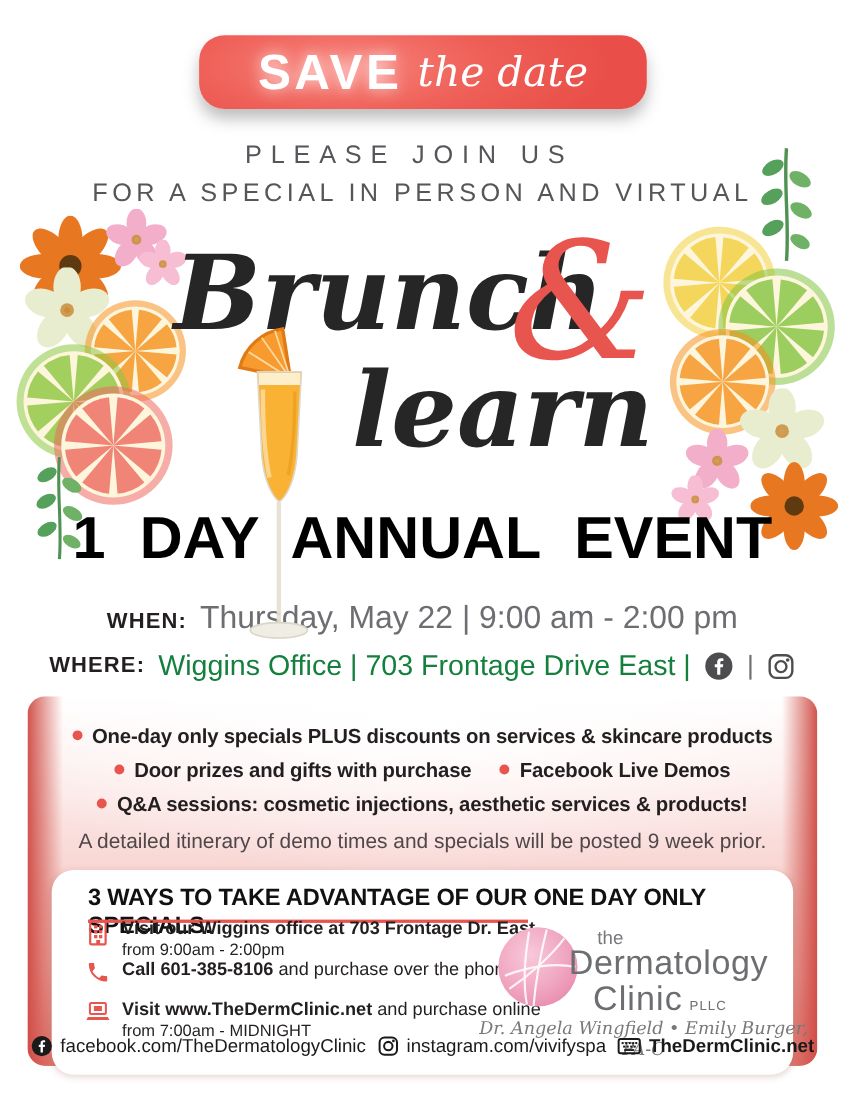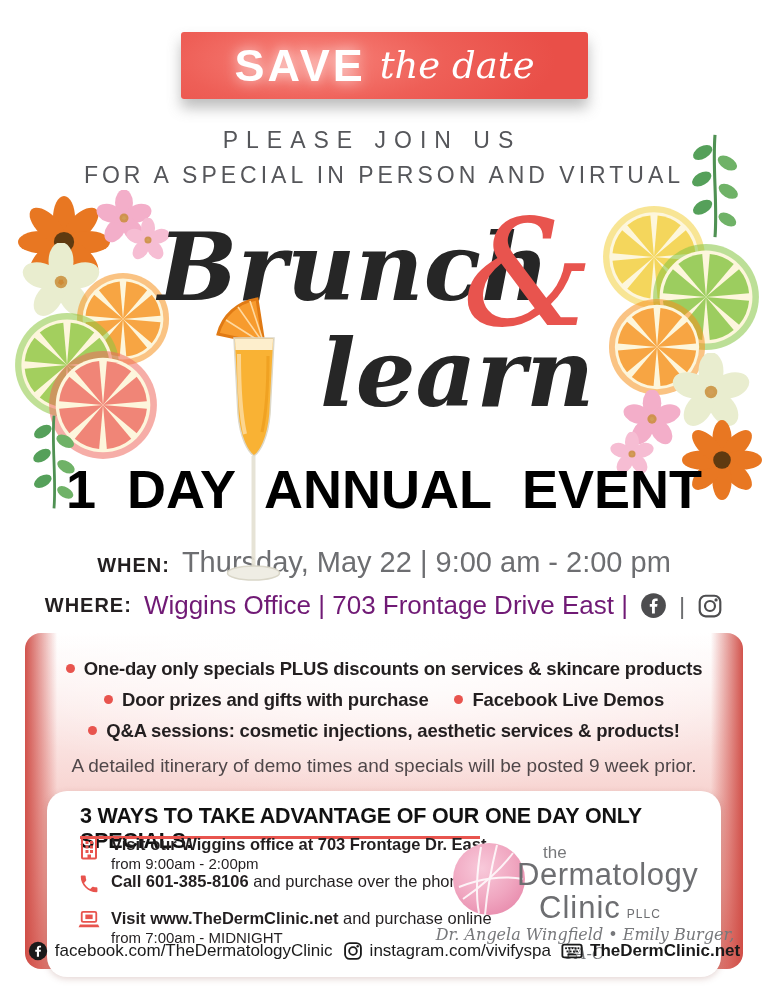--- a/index.html
+++ b/index.html
@@ -1,21 +1,21 @@
 <!DOCTYPE html>
 <html><head>
 <meta charset="utf-8">
 <style>
   html,body{margin:0;padding:0;background:#ffffff;}
   #page{position:relative;width:768px;height:994px;background:#ffffff;overflow:hidden;
         font-family:"Liberation Sans",sans-serif;}
   .abs{position:absolute;}
 
   
-  .banner{left:181px;top:32px;width:407px;height:67px;border-radius:3px;
+  .banner{left:181px;top:32px;width:407px;height:67px;border-radius:23px;
     background:radial-gradient(60% 120% at 32% 42%, #f8837b 0%, #ee5f57 55%, #e94f48 100%);
     box-shadow:0 9px 14px rgba(110,110,110,.45);
     display:flex;align-items:center;justify-content:center;gap:14px;}
   .banner .save{color:#fff;font-weight:800;font-size:45px;letter-spacing:3px;
     text-shadow:0 0 14px rgba(255,255,255,.8);}
   .banner .script{color:#fff;font-family:"DejaVu Serif",serif;font-style:italic;font-size:37px;}
 
   
   .intro1{left:0;top:127px;width:744px;text-align:center;font-size:23px;letter-spacing:8px;color:#55565a;}
   .intro2{left:0;top:162px;width:768px;text-align:center;font-size:23px;letter-spacing:4px;color:#55565a;}
@@ -29,21 +29,21 @@
   
   .headline{left:0;top:458px;width:768px;text-align:center;font-size:54px;font-weight:800;
     color:#000;letter-spacing:0px;word-spacing:16px;z-index:2;}
 
   
   .row-center{left:0;width:768px;display:flex;justify-content:center;align-items:baseline;gap:12px;z-index:2;}
   .when-row{top:546px;}
   .where-row{top:590px;align-items:center;}
   .ww-label{font-size:20px;font-weight:800;color:#231f20;letter-spacing:1px;}
   .when-value{font-size:29px;color:#6d6e71;}
-  .where-value{font-size:26px;color:#701a75;}
+  .where-value{font-size:26px;color:#15803d;}
   .sep{font-size:24px;color:#6d6e71;}
 
   
   .panel{left:25px;top:633px;width:718px;height:336px;border-radius:16px;z-index:1;
     background:
       linear-gradient(to right, rgba(207,74,67,.95) 0%, rgba(207,74,67,0) 4.5%, rgba(207,74,67,0) 95.5%, rgba(207,74,67,.95) 100%),
       radial-gradient(ellipse 62% 42% at 50% 6%, #ffffff 0%, rgba(255,255,255,0) 100%),
       linear-gradient(180deg, #ffffff 0%, #fdf0ef 18%, #f8d7d4 45%, #f0b3ad 75%, #e2857d 100%);
     box-sizing:border-box;padding-top:20px;}
   .bullet-row{display:flex;justify-content:center;align-items:center;gap:26px;height:31px;}

